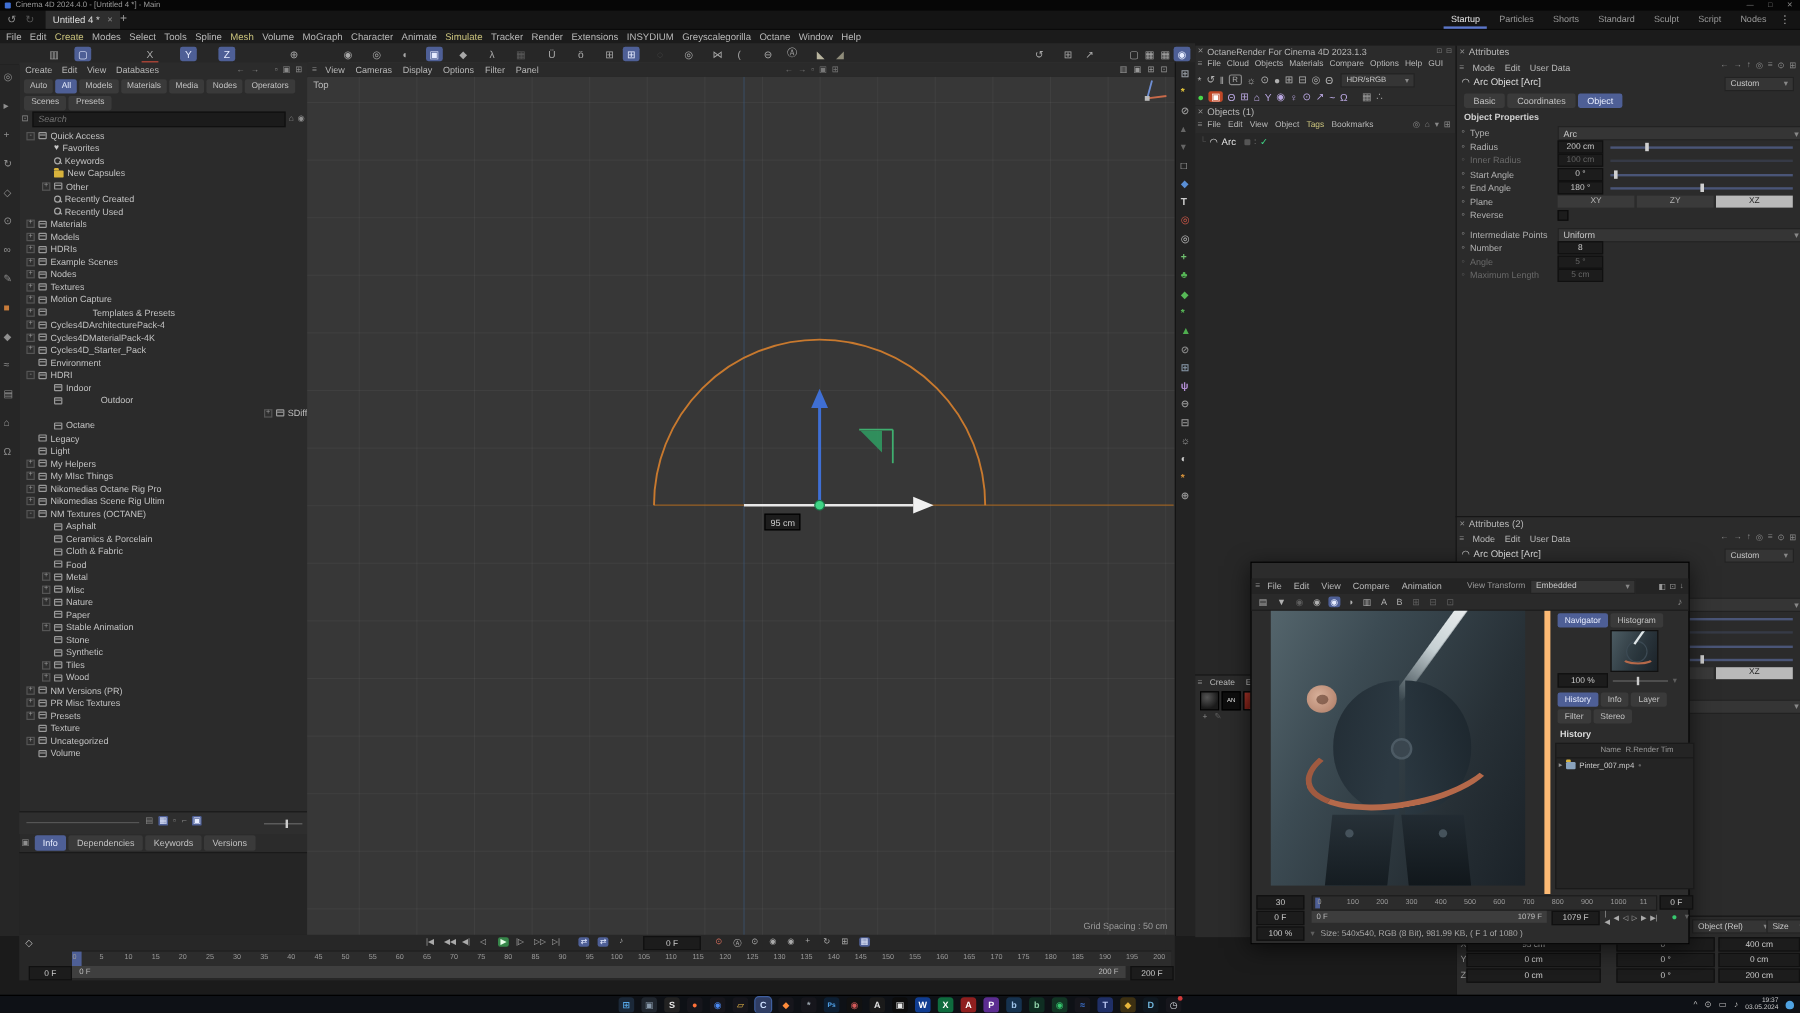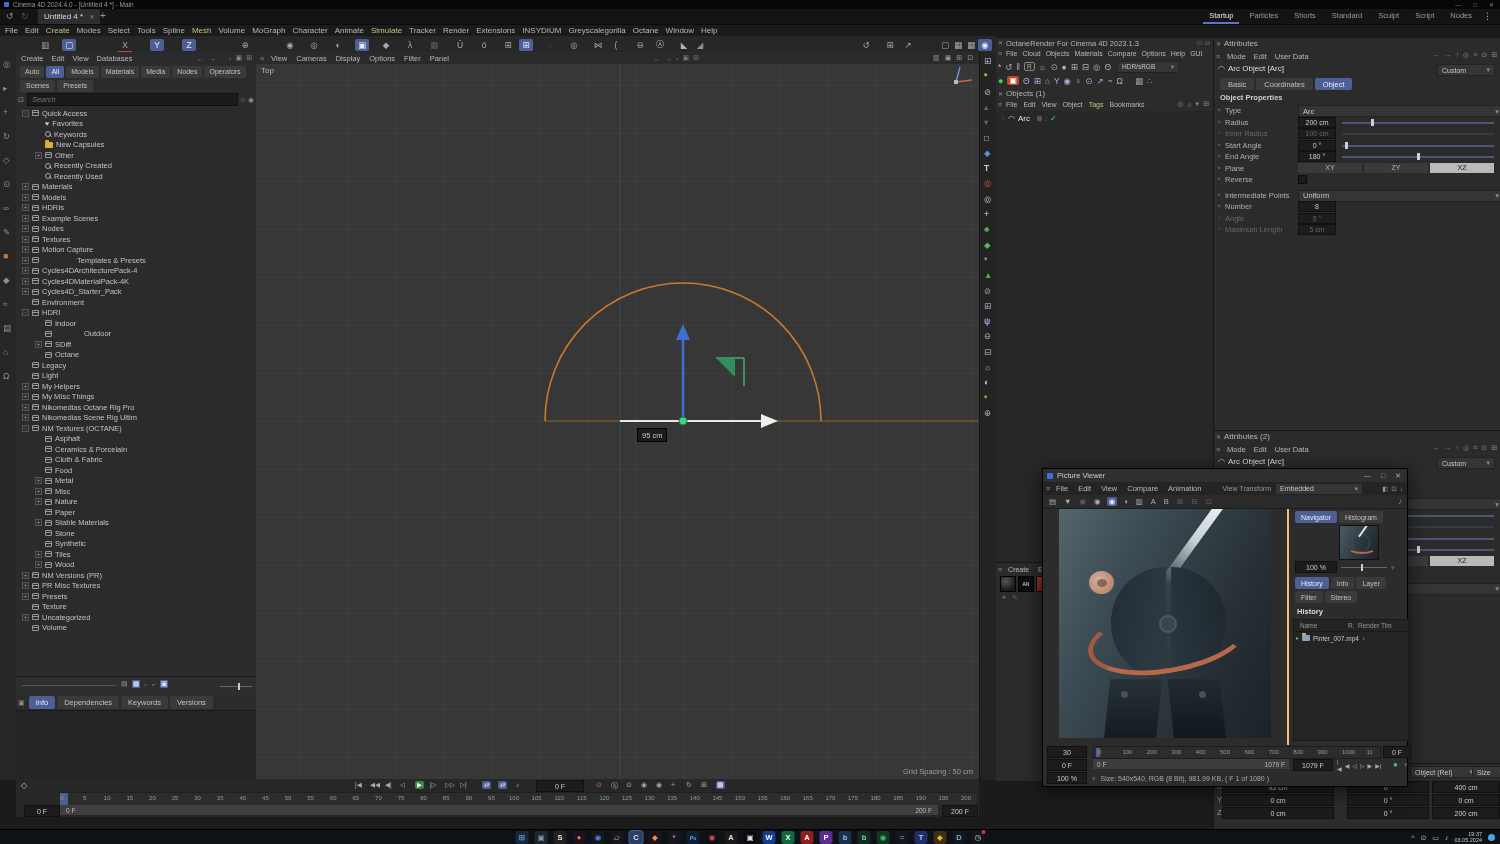--- a/index.html
+++ b/index.html
@@ -285,21 +285,21 @@
         <div style="position: absolute; left: 0px; top: 210px; width: 240px; height: 10.5px; display: flex; align-items: center; gap: 3px; padding-left: 19px; box-sizing: border-box;">
           <span style="width: 7px; display: inline-block;"></span>
           <span class="ico-box"></span>
           <span style="font-size: 7.5px; color: rgb(194, 194, 194); white-space: nowrap; overflow: hidden;">Indoor</span>
         </div>
         <div style="position: absolute; left: 0px; top: 220.5px; width: 240px; height: 10.5px; display: flex; align-items: center; gap: 3px; padding-left: 19px; box-sizing: border-box;">
           <span style="width: 7px; display: inline-block;"></span>
           <span class="ico-box"></span>
           <span style="font-size: 7.5px; color: rgb(194, 194, 194); white-space: nowrap; overflow: hidden; margin-left: 29px;">Outdoor</span>
         </div>
-        <div style="position: absolute; left: 0px; top: 231px; width: 240px; height: 10.5px; display: flex; align-items: center; gap: 3px; padding-left: 19px; box-sizing: border-box;">
+        <div style="position: absolute; left: 0px; top: 231px; width: 240px; height: 10.5px; display: flex; align-items: center; gap: 3px; padding-left: 19px; box-sizing: border-box; justify-content: flex-end;">
           <span class="xp">+</span>
           <span class="ico-box"></span>
           <span style="font-size: 7.5px; color: rgb(194, 194, 194); white-space: nowrap; overflow: hidden;">SDiff</span>
         </div>
         <div style="position: absolute; left: 0px; top: 241.5px; width: 240px; height: 10.5px; display: flex; align-items: center; gap: 3px; padding-left: 19px; box-sizing: border-box;">
           <span style="width: 7px; display: inline-block;"></span>
           <span class="ico-box"></span>
           <span style="font-size: 7.5px; color: rgb(194, 194, 194); white-space: nowrap; overflow: hidden;">Octane</span>
         </div>
         <div style="position: absolute; left: 0px; top: 252px; width: 240px; height: 10.5px; display: flex; align-items: center; gap: 3px; padding-left: 6px; box-sizing: border-box;">
@@ -373,21 +373,21 @@
           <span style="font-size: 7.5px; color: rgb(194, 194, 194); white-space: nowrap; overflow: hidden;">Nature</span>
         </div>
         <div style="position: absolute; left: 0px; top: 399px; width: 240px; height: 10.5px; display: flex; align-items: center; gap: 3px; padding-left: 19px; box-sizing: border-box;">
           <span style="width: 7px; display: inline-block;"></span>
           <span class="ico-box"></span>
           <span style="font-size: 7.5px; color: rgb(194, 194, 194); white-space: nowrap; overflow: hidden;">Paper</span>
         </div>
         <div style="position: absolute; left: 0px; top: 409.5px; width: 240px; height: 10.5px; display: flex; align-items: center; gap: 3px; padding-left: 19px; box-sizing: border-box;">
           <span class="xp">+</span>
           <span class="ico-box"></span>
-          <span style="font-size: 7.5px; color: rgb(194, 194, 194); white-space: nowrap; overflow: hidden;">Stable Materials</span>
+          <span style="font-size: 7.5px; color: rgb(194, 194, 194); white-space: nowrap; overflow: hidden;">Stable Animation</span>
         </div>
         <div style="position: absolute; left: 0px; top: 420px; width: 240px; height: 10.5px; display: flex; align-items: center; gap: 3px; padding-left: 19px; box-sizing: border-box;">
           <span style="width: 7px; display: inline-block;"></span>
           <span class="ico-box"></span>
           <span style="font-size: 7.5px; color: rgb(194, 194, 194); white-space: nowrap; overflow: hidden;">Stone</span>
         </div>
         <div style="position: absolute; left: 0px; top: 430.5px; width: 240px; height: 10.5px; display: flex; align-items: center; gap: 3px; padding-left: 19px; box-sizing: border-box;">
           <span style="width: 7px; display: inline-block;"></span>
           <span class="ico-box"></span>
           <span style="font-size: 7.5px; color: rgb(194, 194, 194); white-space: nowrap; overflow: hidden;">Synthetic</span>
@@ -964,29 +964,20 @@
       <span class="fld" style="position: absolute; left: 8px; top: 26px; width: 34px; height: 10px; font-size: 7px;">0 F</span>
       <div style="position: absolute; left: 44px; top: 26px; width: 878px; height: 10px; background: rgb(63, 63, 63); display: flex; align-items: center; justify-content: space-between; padding: 0px 6px; box-sizing: border-box;">
         <span style="font-size: 6.5px; color: rgb(187, 187, 187);">0 F</span>
         <span style="font-size: 6.5px; color: rgb(187, 187, 187);">200 F</span>
       </div>
       <span class="fld" style="position: absolute; left: 926px; top: 26px; width: 34px; height: 10px; font-size: 7px;">200 F</span>
     </div>
 
 
   <div class="abs" id="pv" style="left:1042px;top:468px;width:366px;height:319px;background:#2c2c2c;border:1px solid #000;box-shadow:0 4px 18px rgba(0,0,0,0.6);z-index:50;box-sizing:border-box;">
-    <div class="abs r" style="left:0;top:0;width:100%;height:13px;background:#2f2f2f;border-bottom:1px solid #1c1c1c;">
-      <span style="width:6px;height:6px;background:#3f6fd4;border-radius:1px;margin:0 4px;"></span>
-      <span style="font-size:7.5px;color:#ccc;">Picture Viewer</span>
-      <span class="abs r" id="pv-winctl" style="right:6px;gap:10px;font-size:7px;color:#aaa;">
-          <span>—</span>
-          <span>□</span>
-          <span>✕</span>
-        </span>
-    </div>
     <div class="abs r" style="left:0;top:13px;width:100%;height:13px;background:#242424;">
       <span class="ico tiny" style="margin:0 3px;">≡</span>
       <span class="r" id="pv-menu" style="gap:4px;font-size:7.5px;">
           <span class="mi" style="font-size: 7.5px;">File</span>
           <span class="mi" style="font-size: 7.5px;">Edit</span>
           <span class="mi" style="font-size: 7.5px;">View</span>
           <span class="mi" style="font-size: 7.5px;">Compare</span>
           <span class="mi" style="font-size: 7.5px;">Animation</span>
         </span>
       <span class="abs r" style="right:44px;gap:4px;">
@@ -1025,21 +1016,21 @@
       <div class="abs" style="left:100px;top:106px;width:14px;height:14px;background:#3a464f;border:2px solid #4c5a64;border-radius:50%;"></div>
       <div class="abs" style="left:28px;top:96px;width:152px;height:58px;border:5px solid transparent;border-bottom-color:#b5694a;border-left-color:#a05a40;border-radius:50%;transform:rotate(-10deg);"></div>
       <div class="abs" style="left:30px;top:62px;width:25px;height:23px;background:radial-gradient(circle at 40% 40%,#d8b09a 0%,#b98a74 70%,#8a5f4e 100%);border-radius:50%;"></div>
       <div class="abs" style="left:38px;top:70px;width:10px;height:8px;background:#6e4a3a;border-radius:50%;opacity:.7;"></div>
       <div class="abs" style="left:48px;top:170px;width:52px;height:62px;background:linear-gradient(180deg,#273138 0%,#141b20 100%);transform:skewX(-6deg);"></div>
       <div class="abs" style="left:112px;top:170px;width:52px;height:62px;background:linear-gradient(180deg,#222b32 0%,#10161a 100%);transform:skewX(6deg);"></div>
       <div class="abs" style="left:62px;top:182px;width:7px;height:7px;background:#45525b;border-radius:50%;"></div>
       <div class="abs" style="left:140px;top:182px;width:7px;height:7px;background:#45525b;border-radius:50%;"></div>
     </div>
 
-    <div class="abs" style="left:244px;top:40px;width:122px;height:236px;border-left:2px solid #fdba74;">
+    <div class="abs" style="left:244px;top:40px;width:122px;height:236px;border-left:5px solid #fdba74;text-align:right;">
       <div class="abs r" id="pv-navtabs" style="left:6px;top:2px;gap:2px;">
           <span class="btn on" style="height: 12px; padding: 0px 6px; font-size: 7px;">Navigator</span>
           <span class="btn" style="height: 12px; padding: 0px 6px; font-size: 7px;">Histogram</span>
         </div>
       <div class="abs" style="left:50px;top:16px;width:38px;height:33px;background:linear-gradient(115deg,#4c5c63 0%,#2a353c 60%,#1b2228 100%);border:1px solid #111;overflow:hidden;">
         <div class="abs" style="left:12px;top:8px;width:16px;height:16px;background:#25303833;border:1px solid #3c4a54;border-radius:50%;"></div>
         <div class="abs" style="left:22px;top:-2px;width:2px;height:14px;background:#dfe6e8;transform:rotate(35deg);"></div>
         <div class="abs" style="left:8px;top:16px;width:24px;height:8px;border:2px solid transparent;border-bottom-color:#b5694a;border-radius:50%;"></div>
       </div>
       <div class="abs r" style="left:6px;top:52px;gap:4px;">

